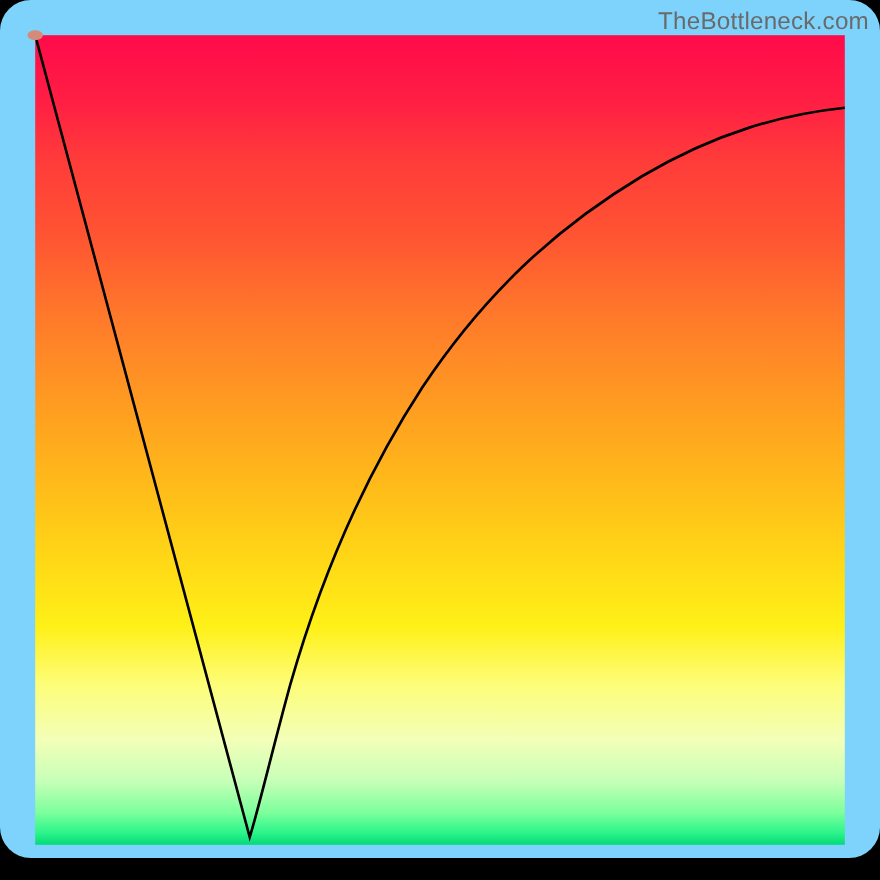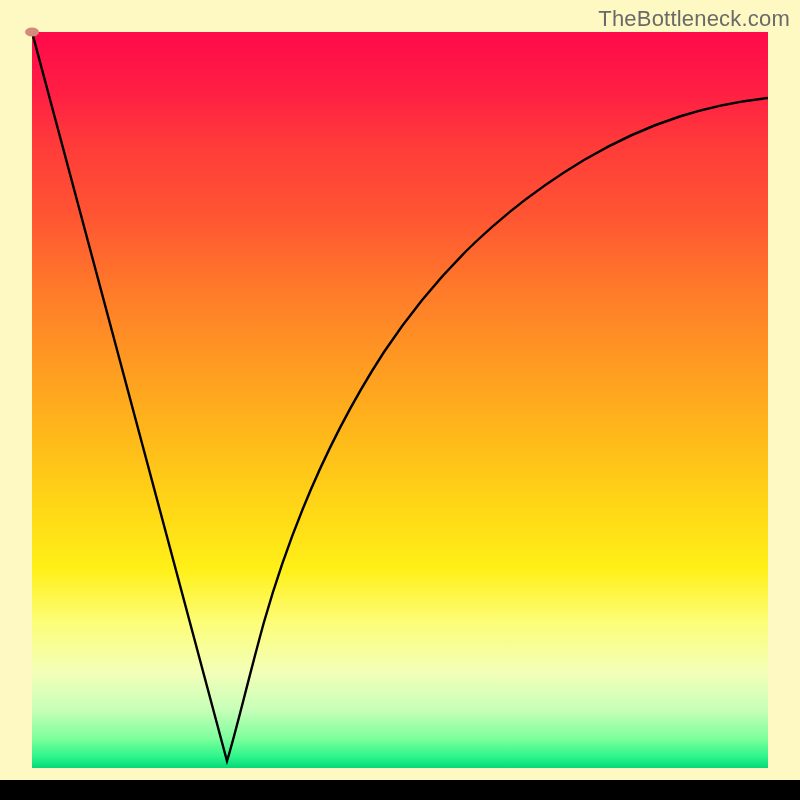--- a/index.html
+++ b/index.html
@@ -8,21 +8,22 @@
     width: 800px;
     height: 800px;
     overflow: hidden;
     background: #000;
     font-family: Arial, Helvetica, sans-serif;
   }
   .frame {
     position: relative;
     width: 800px;
     height: 780px;
-    background: #fef9c3;
+    background: #7dd3fc;
+    border-radius: 28px;
   }
   .plot {
     position: absolute;
     left: 32px;
     top: 32px;
     width: 736px;
     height: 736px;
     background: linear-gradient(
       to bottom,
       #ff0a4a 0%,

